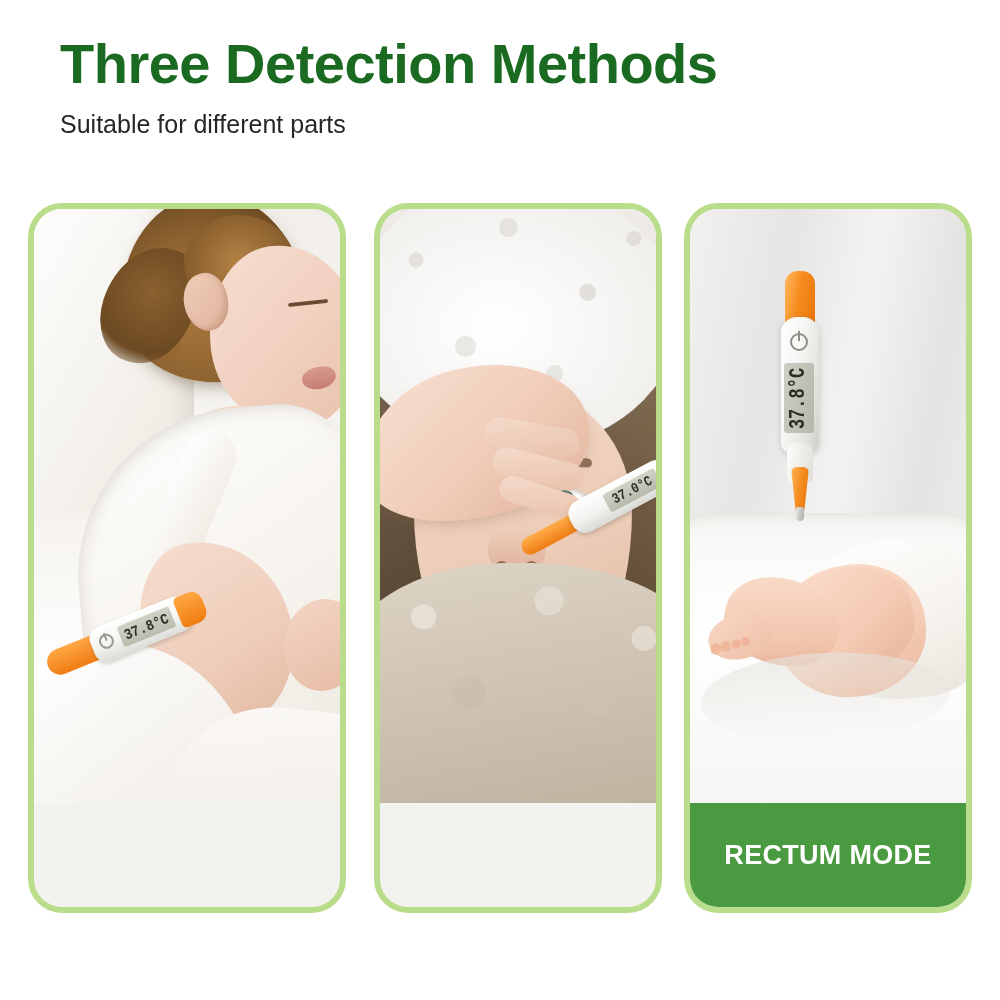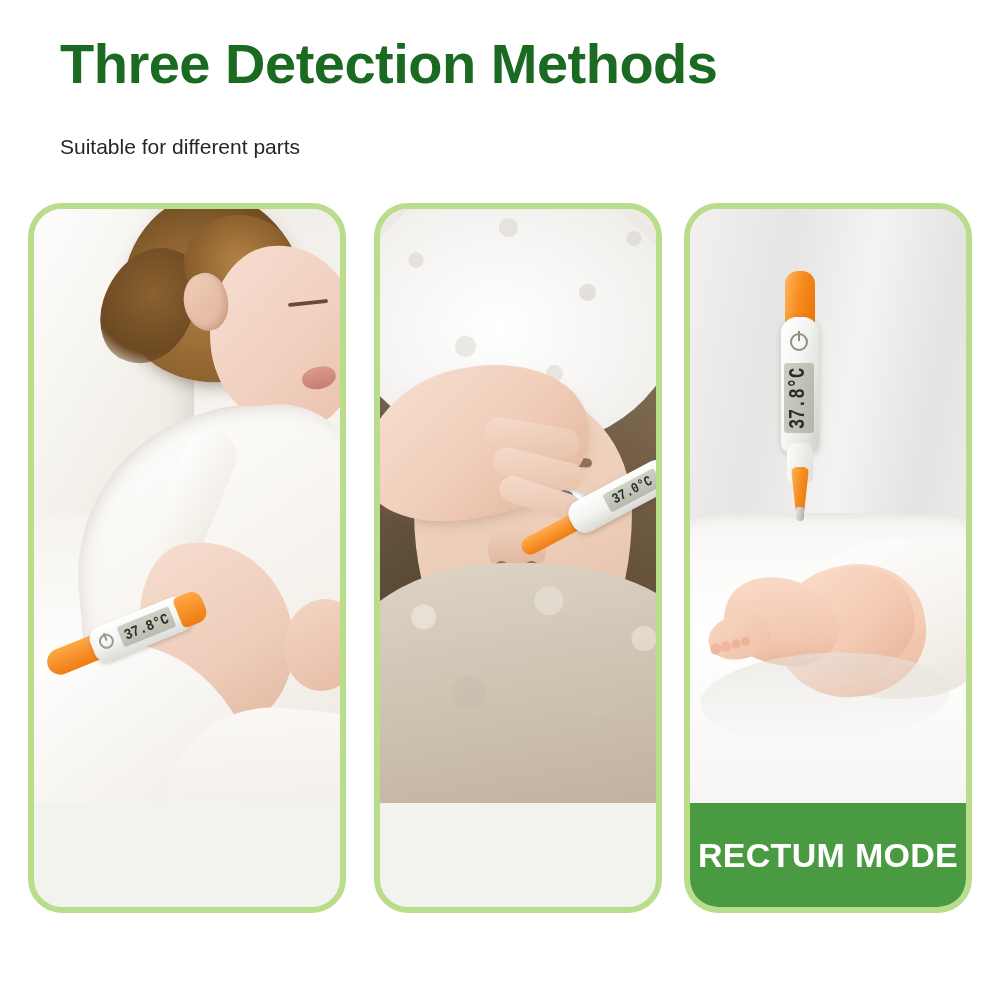--- a/index.html
+++ b/index.html
@@ -26,22 +26,22 @@
     font-size: 56px;
     font-weight: bold;
     color: #1a6b21;
     letter-spacing: -0.5px;
     white-space: nowrap;
     line-height: 1.0;
   }
   #page-subtitle {
     position: absolute;
     left: 60px;
-    top: 136px;
-    font-size: 21px;
+    top: 112px;
+    font-size: 25px;
     font-weight: normal;
     color: #262626;
     white-space: nowrap;
     line-height: 1.0;
     text-align: right;
   }
 
   
   #cards-row { position: absolute; left: 0; top: 0; width: 1000px; height: 1000px; }
 
@@ -79,21 +79,21 @@
     justify-content: center;
     text-align: center;
     font-weight: bold;
     letter-spacing: 0.3px;
     line-height: 1.12;
     padding: 0 4px;
     box-sizing: border-box;
   }
   .card-1 .label-bar { font-size: 27px; }
   .card-2 .label-bar { font-size: 27px; }
-  .card-3 .label-bar { font-size: 34px; }
+  .card-3 .label-bar { font-size: 27px; }
   .label-bar .lbl-line { display: block; }
 
   
   .ph1 { background: linear-gradient(160deg,#efece6 0%,#f6f4f0 40%,#eeeae4 100%); }
   .ph1 .pillow-left {
     position: absolute; left: -20px; top: -10px; width: 180px; height: 420px;
     background: linear-gradient(120deg,#ffffff 0%,#f2efe9 60%,#e7e3db 100%);
     border-radius: 0 60px 80px 0;
     box-shadow: inset -18px 0 30px -18px rgba(150,140,130,.35);
   }

